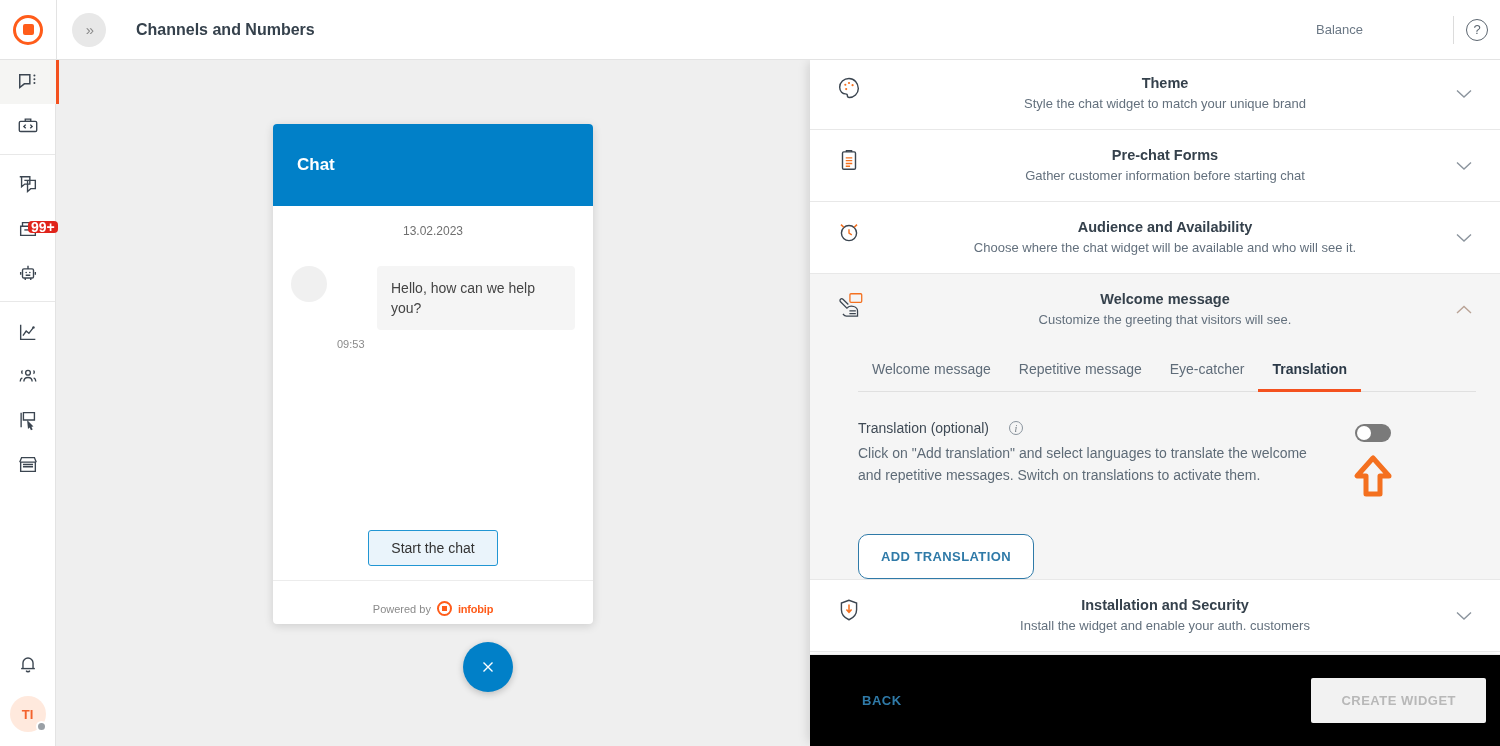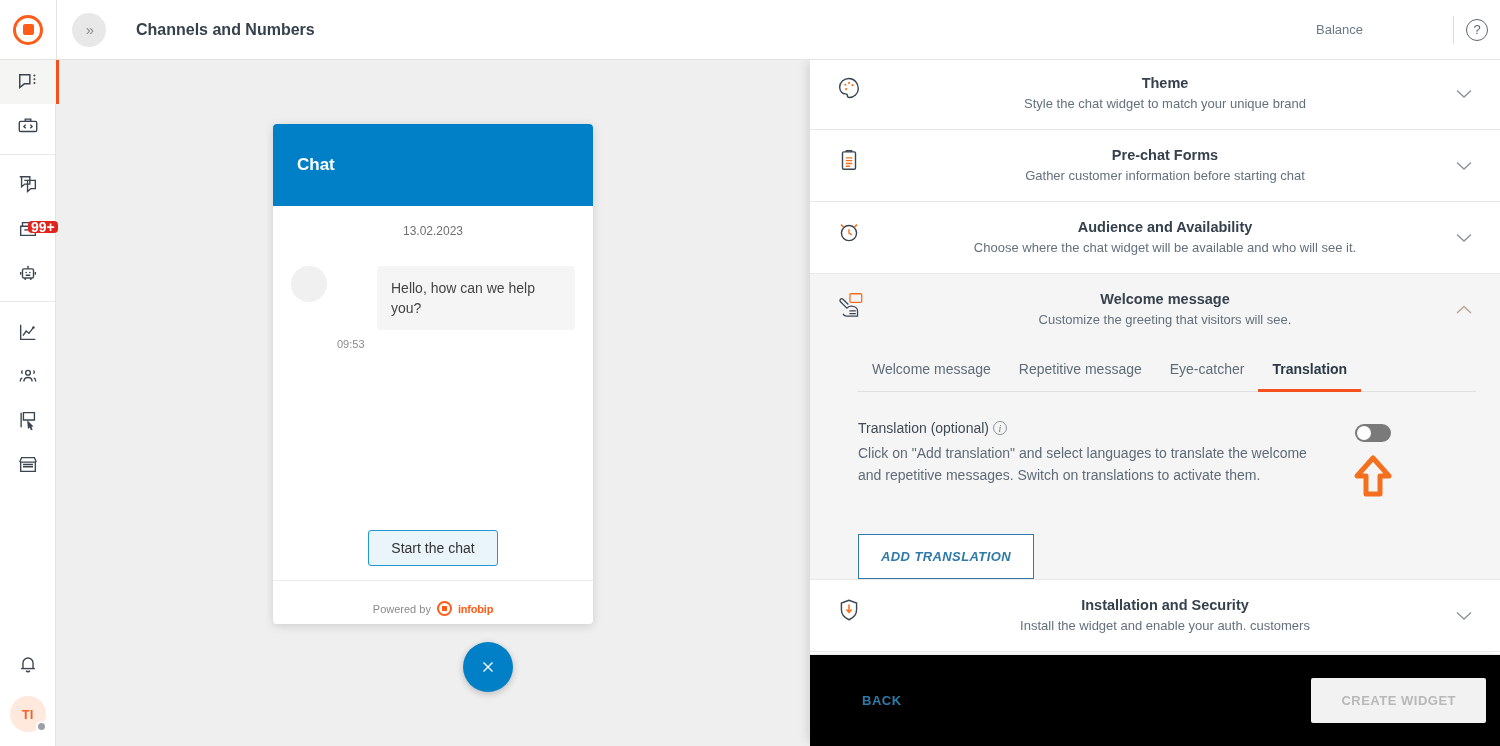--- a/index.html
+++ b/index.html
@@ -170,21 +170,21 @@
   .tabs { display: flex; gap: 0; border-bottom: 1px solid #e0e0e0; margin: 6px 0 0 22px; }
   .tab {
     font-size: 14px; color: #5f6c79; padding: 10px 14px 12px 14px; cursor: pointer;
     border-bottom: 3px solid transparent; margin-bottom: -1px;
   }
   .tab.active { color: #2b3947; font-weight: bold; border-bottom-color: #f4511e; }
 
   .trans-block { display: flex; padding: 28px 0 0 22px; }
   .trans-left { flex: 1 1 auto; max-width: 470px; }
   .trans-label {
-    font-size: 14px; color: #3f4a55; display: flex; align-items: center; gap: 4px;
+    font-size: 14px; color: #3f4a55; display: flex; align-items: center; gap: 20px;
   }
   .info-circle {
     width: 14px; height: 14px; border-radius: 50%; border: 1.3px solid #8a949e;
     display: inline-flex; align-items: center; justify-content: center;
     font-size: 10px; color: #6f7880; font-style: italic; font-family: "Liberation Serif", serif;
     cursor: pointer;
   }
   .trans-desc { font-size: 14px; color: #5e6b77; line-height: 22px; margin-top: 6px; }
   .trans-right { flex: 0 0 90px; display: flex; flex-direction: column; align-items: center; padding-top: 4px; }
   .toggle {
@@ -193,23 +193,22 @@
   }
   .toggle .knob {
     position: absolute; top: 2px; left: 2px; width: 14px; height: 14px;
     border-radius: 50%; background: #ffffff;
   }
   .arrow-up { margin-top: 12px; }
   .btn-outline {
     margin: 32px 0 0 22px; display: inline-block;
     border: 1px solid #2f7aa8; color: #2f7aa8; background: #ffffff;
     font-size: 13px; font-weight: bold; letter-spacing: .4px;
-    padding: 14px 22px; cursor: pointer; border-radius: 0;
+    padding: 14px 22px; cursor: pointer; border-radius: 10px;
     font-family: "Liberation Sans", sans-serif;
-    font-style: italic;
   }
 
   .footerbar {
     flex: 0 0 auto; height: 92px; background: #000000; border-top: 1px solid #ededed;
     display: flex; align-items: center; padding: 0 14px 0 52px;
     box-shadow: 0 -3px 8px -4px rgba(0,0,0,.10);
     gap: 44px;
   }
   .btn-back {
     background: none; border: none; color: #2f7aa8; font-size: 13px; font-weight: bold;

